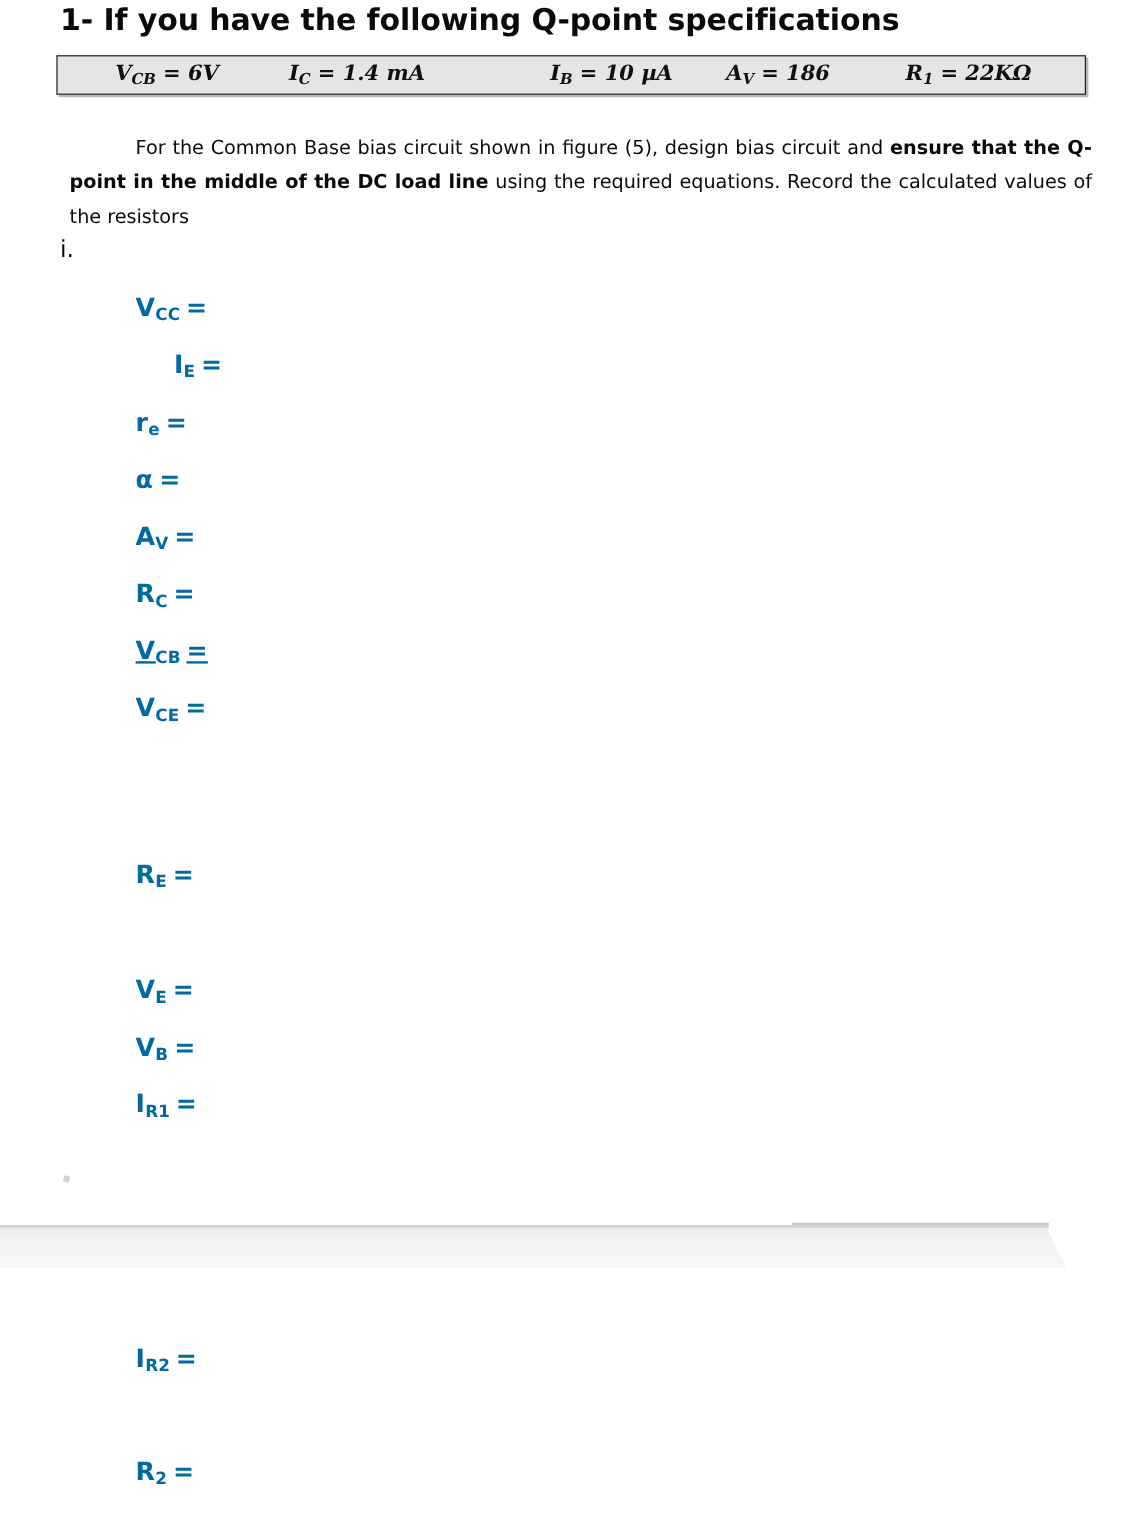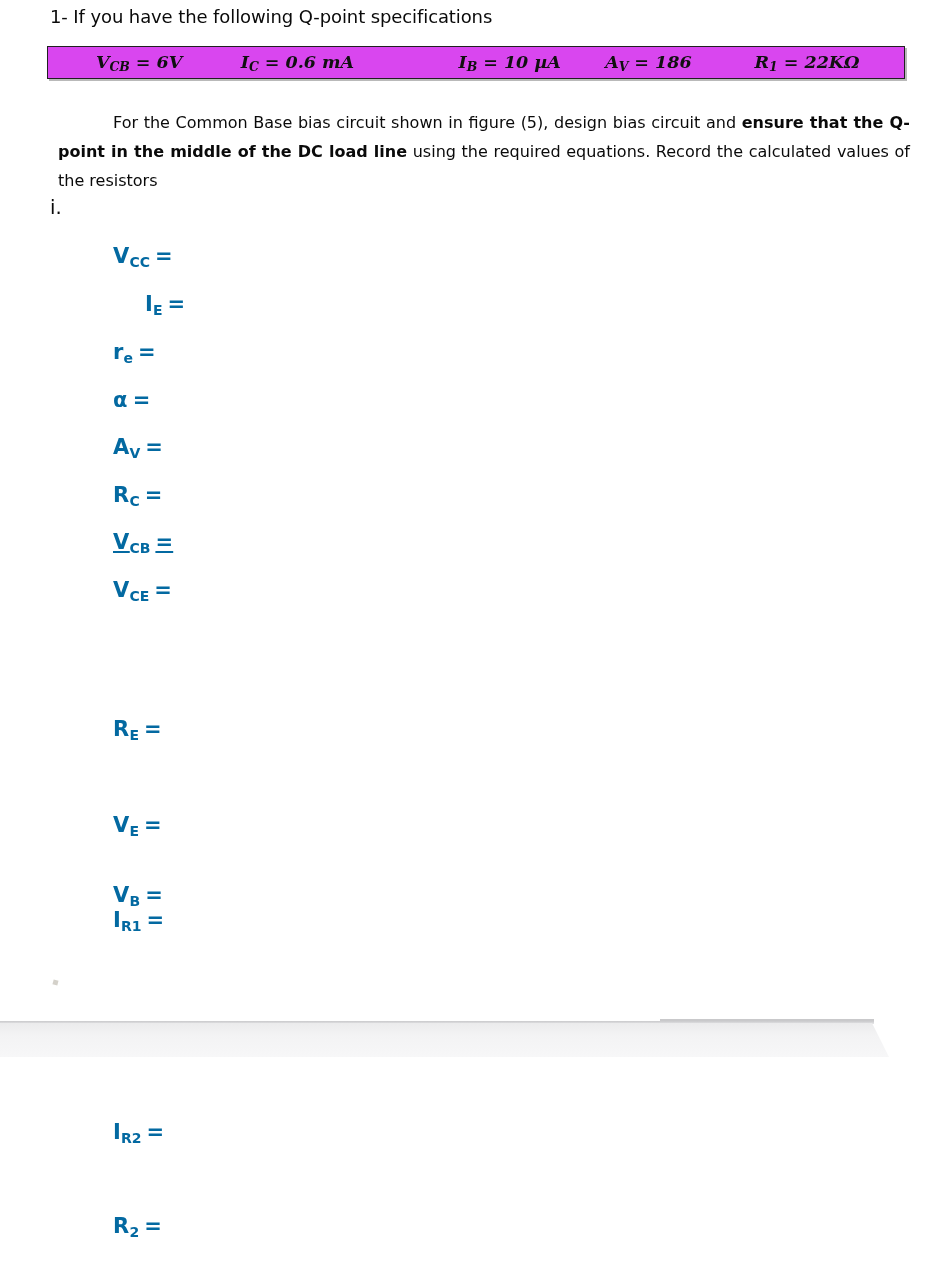--- a/index.html
+++ b/index.html
@@ -25,39 +25,39 @@
     background: #ffffff;
   }
 
   
   .question-heading {
     position: absolute;
     left: 50px;
     top: 2px;
     width: 860px;
     font-family: "DejaVu Sans", sans-serif;
-    font-size: 18px;
+    font-size: 25px;
     line-height: 30px;
     letter-spacing: -0.1px;
-    font-weight: 400;
+    font-weight: 700;
     color: #0a0a0a;
     white-space: nowrap;
   }
 
   
   .spec-table {
     position: absolute;
     left: 47px;
     top: 46px;
     width: 858px;
     height: 33px;
     border: 1.6px solid #202020;
     box-sizing: border-box;
     box-shadow: 2px 2px 0 0 #b9b9b9;
-    background: #d946ef;
+    background: #e5e5e5;
   }
   .spec-row {
     display: flex;
     align-items: center;
     height: 100%;
     padding-left: 48px;
     box-sizing: border-box;
   }
   .spec-cell {
     font-family: "DejaVu Serif", serif;
@@ -195,21 +195,21 @@
 <div id="page">
 
   <div class="question-heading">1- If you have the following Q-point specifications</div>
 
   <div class="spec-table">
     <div class="spec-row">
       <span class="spec-cell">
         <span>V</span><span class="sub">CB</span><span> = </span><span>6V</span>
       </span>
       <span class="spec-cell">
-        <span>I</span><span class="sub">C</span><span> = </span><span>0.6 mA</span>
+        <span>I</span><span class="sub">C</span><span> = </span><span>1.4 mA</span>
       </span>
       <span class="spec-cell">
         <span>I</span><span class="sub">B</span><span> = </span><span>10 µA</span>
       </span>
       <span class="spec-cell">
         <span>A</span><span class="sub">V</span><span> = </span><span>186</span>
       </span>
       <span class="spec-cell">
         <span>R</span><span class="sub">1</span><span> = </span><span>22KΩ</span>
       </span>
@@ -224,21 +224,21 @@
       <div class="answer-item" style="top: 244px;"><span class="sym">V</span><span class="sub">CC</span><span class="eq">=</span><span class="val"></span></div>
       <div class="answer-item" style="top: 292px; margin-left: 32px;"><span class="sym">I</span><span class="sub">E</span><span class="eq">=</span><span class="val"></span></div>
       <div class="answer-item" style="top: 340px;"><span class="sym">r</span><span class="sub">e</span><span class="eq">=</span><span class="val"></span></div>
       <div class="answer-item" style="top: 388px;"><span class="sym">α</span><span class="eq">=</span><span class="val"></span></div>
       <div class="answer-item" style="top: 435px;"><span class="sym">A</span><span class="sub">V</span><span class="eq">=</span><span class="val"></span></div>
       <div class="answer-item" style="top: 483px;"><span class="sym">R</span><span class="sub">C</span><span class="eq">=</span><span class="val"></span></div>
       <div class="answer-item" style="top: 530px; text-decoration: underline;"><span class="sym">V</span><span class="sub">CB</span><span class="eq">=</span><span class="val"></span></div>
       <div class="answer-item" style="top: 578px;"><span class="sym">V</span><span class="sub">CE</span><span class="eq">=</span><span class="val"></span></div>
       <div class="answer-item" style="top: 717px;"><span class="sym">R</span><span class="sub">E</span><span class="eq">=</span><span class="val"></span></div>
       <div class="answer-item" style="top: 813px;"><span class="sym">V</span><span class="sub">E</span><span class="eq">=</span><span class="val"></span></div>
-      <div class="answer-item" style="top: 883px;"><span class="sym">V</span><span class="sub">B</span><span class="eq">=</span><span class="val"></span></div>
+      <div class="answer-item" style="top: 861px;"><span class="sym">V</span><span class="sub">B</span><span class="eq">=</span><span class="val"></span></div>
       <div class="answer-item" style="top: 908px;"><span class="sym">I</span><span class="sub">R1</span><span class="eq">=</span><span class="val"></span></div>
       <div class="answer-item" style="top: 1120px;"><span class="sym">I</span><span class="sub">R2</span><span class="eq">=</span><span class="val"></span></div>
       <div class="answer-item" style="top: 1214px;"><span class="sym">R</span><span class="sub">2</span><span class="eq">=</span><span class="val"></span></div>
     </div>
 
   <div class="paper-fold">
     <div class="edge-hi"></div>
     <div class="notch"></div>
     <div class="edge"></div>
     <div class="band"></div>

